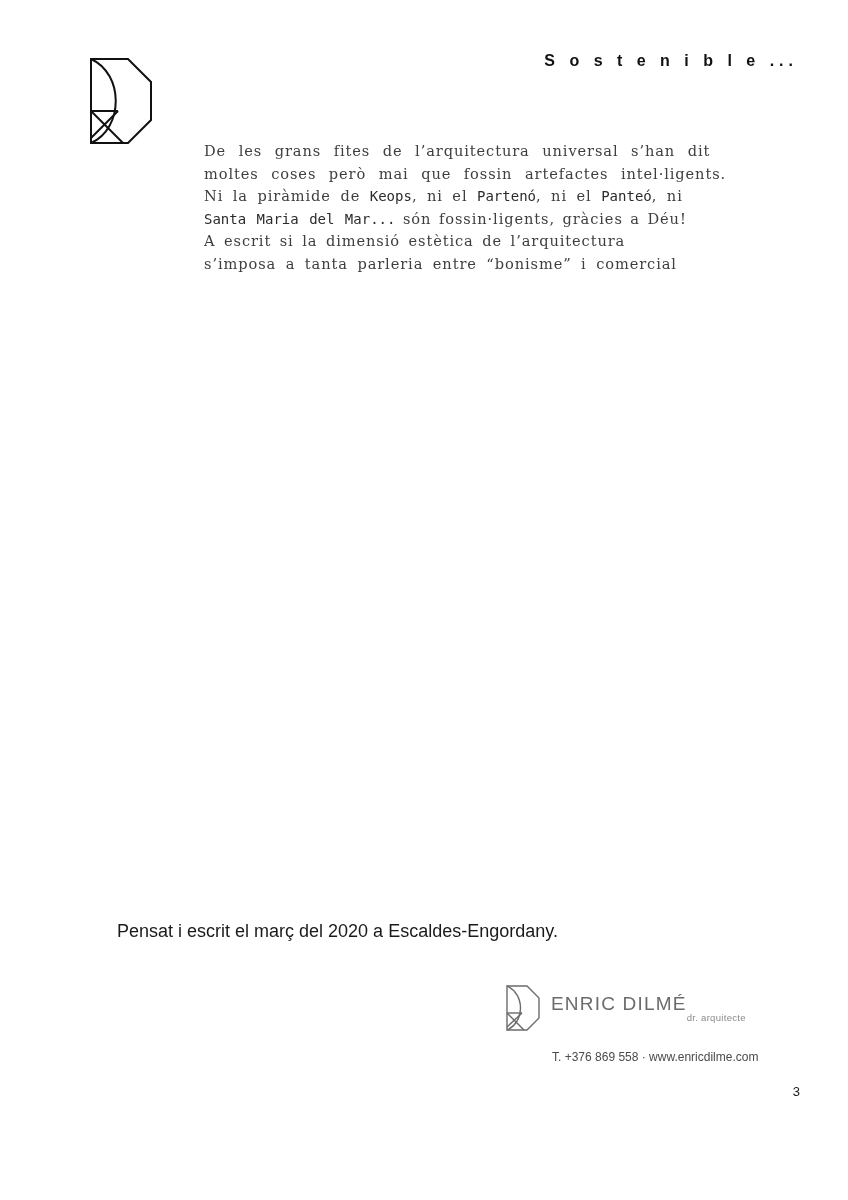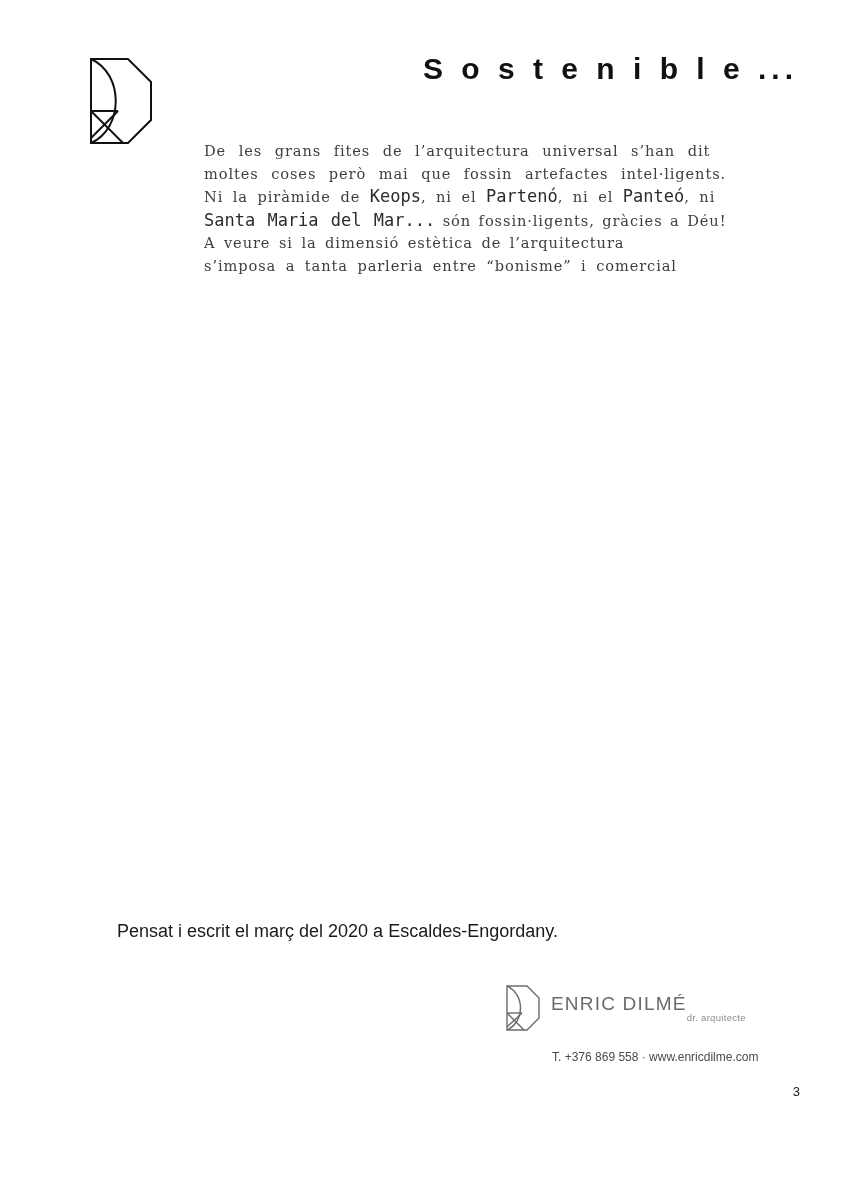--- a/index.html
+++ b/index.html
@@ -32,21 +32,21 @@
     height: 90px;
   }
   .header-logo svg { display: block; }
 
   
   .doc-title {
     position: absolute;
     right: 50px;
     top: 52px;
     font-family: "Liberation Sans", sans-serif;
-    font-size: 30px;
+    font-size: 16px;
     font-weight: bold;
     letter-spacing: 5px;
     color: #111111;
     text-align: right;
     white-space: nowrap;
   }
 
   
   .body-block {
     position: absolute;
@@ -57,21 +57,21 @@
   .body-line {
     font-family: "DejaVu Serif", serif;
     font-size: 14.6px;
     line-height: 22.6px;
     color: #3e3e3e;
     letter-spacing: 0.9px;
     white-space: nowrap;
   }
   .mono-em {
     font-family: "DejaVu Sans Mono", monospace;
-    font-size: 17px;
+    font-size: 14px;
     color: #2b2b2b;
     letter-spacing: 0px;
   }
 
   
   .ln1 { word-spacing: 7px; }
   .ln2 { word-spacing: 7px; }
   .ln3 { word-spacing: 4px; }
   .ln4 { word-spacing: 2px; }
   .ln5 { word-spacing: 3px; }
@@ -155,21 +155,21 @@
 
   <div class="body-block">
     <div class="body-line ln1">De les grans fites de l’arquitectura universal s’han dit</div>
     <div class="body-line ln2">moltes coses però mai que fossin artefactes intel·ligents.</div>
     <div class="body-line ln3">
       <span>Ni la piràmide de </span><span class="mono-em">Keops</span><span>, ni el </span><span class="mono-em">Partenó</span><span>, ni el </span><span class="mono-em">Panteó</span><span>, ni</span>
     </div>
     <div class="body-line ln4">
       <span class="mono-em">Santa Maria del Mar...</span><span> són fossin·ligents, gràcies a Déu!</span>
     </div>
-    <div class="body-line ln5">A veure si la dimensió estètica de l’arquitectura</div>
+    <div class="body-line ln5">A escrit si la dimensió estètica de l’arquitectura</div>
     <div class="body-line ln6">s’imposa a tanta parleria entre “bonisme” i comercial</div>
   </div>
 
   <div class="closing-note">Pensat i escrit el març del 2020 a Escaldes-Engordany.</div>
 
   <div class="footer-sign">
     <div class="footer-mark">
       <svg viewBox="0 0 36 48" width="36" height="48" aria-hidden="true">
         <g fill="none" stroke="#6b6b6b" stroke-width="1.4">
           <path d="M2 2 L22 2 L34 14 L34 34 L22 46 L2 46 Z"></path>

